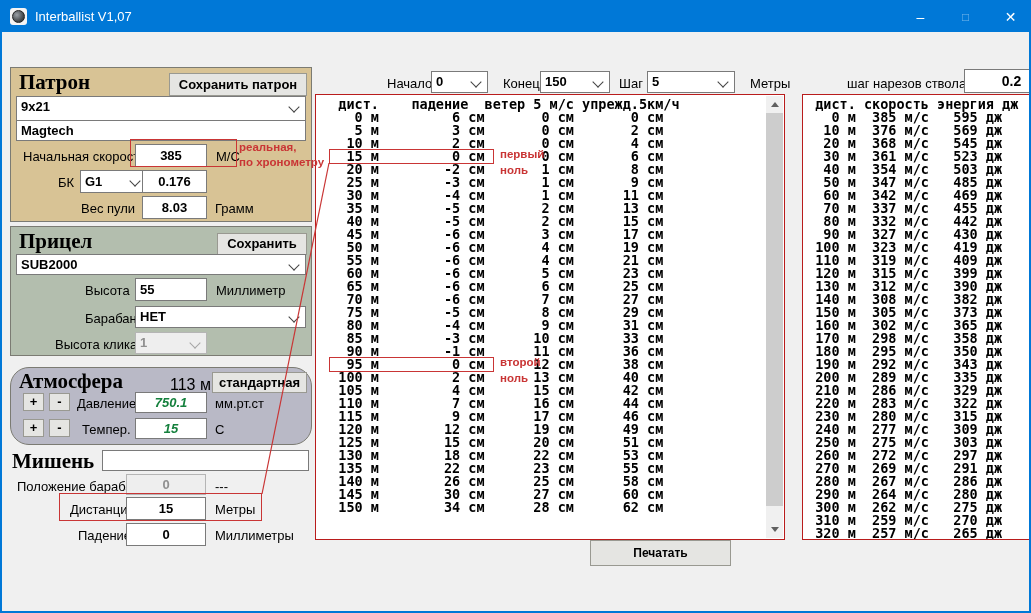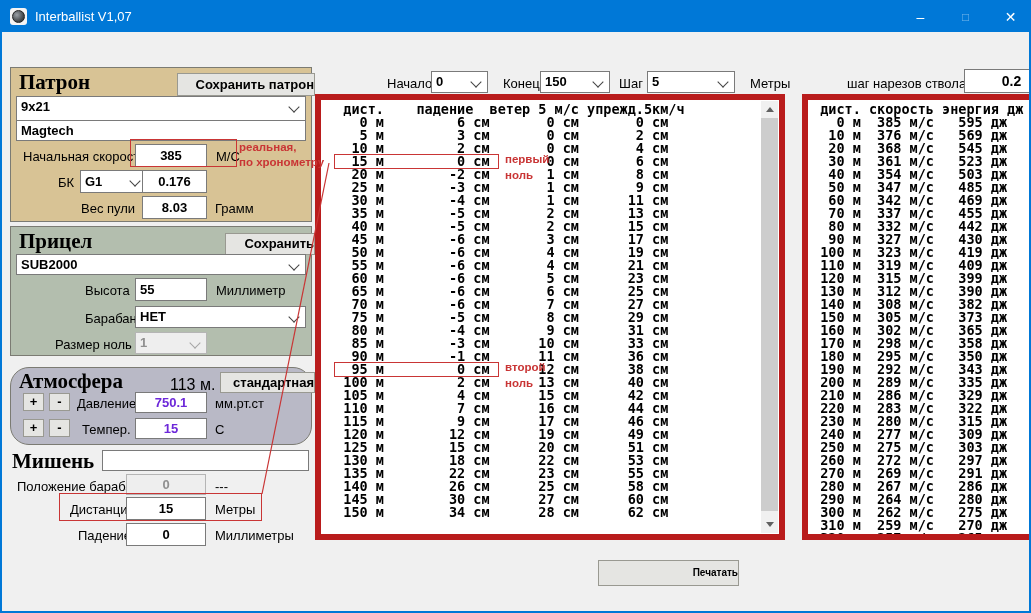--- a/index.html
+++ b/index.html
@@ -18,33 +18,33 @@
   
   .menubar{position:absolute;left:0;top:30px;width:100%;height:27px;background:#f0f0f0;margin-top:30px;}
   .menuitem{position:absolute;top:5px;height:20px;line-height:18px;padding:0 6px;}
   
   .panel{position:absolute;box-sizing:border-box;border:1px solid #7b7b73;}
   .ptitle{font-family:"Liberation Serif",serif;font-weight:bold;font-size:21px;}
   .lbl{position:absolute;white-space:nowrap;}
   .inp{position:absolute;box-sizing:border-box;background:#fff;border:1px solid #7a7a7a;
     font-weight:bold;font-size:13px;line-height:19px;padding:0 4px;overflow:hidden;white-space:nowrap;}
   .inp.center{text-align:center;}
-  .inp.blue{color:#6d28d9;}
+  .inp.blue{color:#15803d;font-style:italic;}
   .inp.disabled{background:#eeeeee;color:#8f8f8f;border-color:#b5b5b5;}
   .combo{position:absolute;box-sizing:border-box;background:#fff;border:1px solid #7a7a7a;
     font-weight:bold;font-size:13px;line-height:19px;padding:0 4px;white-space:nowrap;}
   .combo .chev{position:absolute;right:7px;top:6px;width:7px;height:7px;border-right:1.6px solid #444;
     border-bottom:1.6px solid #444;transform:rotate(45deg);}
   .combo.disabled{background:#eeeeee;color:#8f8f8f;border-color:#b5b5b5;}
   .combo.disabled .chev{border-color:#a5a5a5;}
   .btn{position:absolute;box-sizing:border-box;background:#e5e5e2;border:1px solid #999991;
-    font-weight:bold;font-size:13px;text-align:right;overflow:hidden;margin-left:8px;}
+    font-weight:bold;font-size:13px;text-align:center;overflow:hidden;}
   .btn.primary{border:3px solid #2e85d0;background:#e8e8e8;font-size:15px;}
   
-  .listbox{position:absolute;box-sizing:border-box;background:#fff;border:6px solid #b91c1c;overflow:hidden;}
+  .listbox{position:absolute;box-sizing:border-box;background:#fff;border:1px solid #b91c1c;overflow:hidden;}
   .rows{position:absolute;left:0;top:0;right:0;bottom:0;padding:3px 0 0 6px;
     font-family:"DejaVu Sans Mono",monospace;font-weight:bold;font-size:13.5px;line-height:13px;
     white-space:pre;}
   .listbox .trow{height:13px;}
   .sbar{position:absolute;top:1px;bottom:1px;right:1px;width:17px;background:#f0f0f0;}
   .sbar .thumb{position:absolute;left:0;top:17px;width:17px;height:393px;background:#cdcdcd;}
   .sbar .arr{position:absolute;left:5px;width:0;height:0;border-left:4px solid transparent;border-right:4px solid transparent;}
   .sbar .up{top:6px;border-bottom:5px solid #606060;}
   .sbar .dn{bottom:6px;border-top:5px solid #606060;}
   
@@ -98,21 +98,21 @@
     <div class="combo" style="left:5px;top:27px;width:290px;height:21px;">
       <span>SUB2000</span><span class="chev"></span>
     </div>
     <div class="lbl" style="left:74px;top:56px;">Высота</div>
     <div class="inp" style="left:124px;top:51px;width:72px;height:23px;line-height:21px;">55</div>
     <div class="lbl" style="left:205px;top:56px;">Миллиметр</div>
     <div class="lbl" style="left:74px;top:84px;">Барабан</div>
     <div class="combo" style="left:124px;top:79px;width:171px;height:22px;line-height:20px;">
       <span>НЕТ</span><span class="chev"></span>
     </div>
-    <div class="lbl" style="left:44px;top:110px;">Размер ноль</div>
+    <div class="lbl" style="left:44px;top:110px;">Высота клика</div>
     <div class="combo disabled" style="left:124px;top:105px;width:72px;height:22px;line-height:20px;">
       <span>1</span><span class="chev"></span>
     </div>
   </div>
 
   <div class="panel" style="left:8px;top:365px;width:302px;height:78px;background:#b9b9c6;border-radius:19px;">
     <div class="ptitle lbl" style="left:8px;top:1px;">Атмосфера</div>
     <div class="lbl" style="left:159px;top:8px;font-size:16px;">113 м.</div>
     <div class="btn" style="left:201px;top:4px;width:95px;height:21px;line-height:19px;">стандартная</div>
     <div class="pm" style="left:12px;top:25px;">+</div>
@@ -168,21 +168,21 @@
     <div class="rednote" style="left:184px;top:69px;">ноль</div>
     <div class="redbox" style="left:13px;top:262px;width:165px;height:15px;"></div>
     <div class="rednote" style="left:184px;top:261px;">второй</div>
     <div class="rednote" style="left:184px;top:277px;">ноль</div>
   </div>
 
   <div class="listbox" style="left:800px;top:92px;width:235px;height:446px;">
     <div class="rows" style="padding-left:4px;"><div class="trow"> дист. скорость энергия дж</div><div class="trow">   0 м  385 м/с   595 дж</div><div class="trow">  10 м  376 м/с   569 дж</div><div class="trow">  20 м  368 м/с   545 дж</div><div class="trow">  30 м  361 м/с   523 дж</div><div class="trow">  40 м  354 м/с   503 дж</div><div class="trow">  50 м  347 м/с   485 дж</div><div class="trow">  60 м  342 м/с   469 дж</div><div class="trow">  70 м  337 м/с   455 дж</div><div class="trow">  80 м  332 м/с   442 дж</div><div class="trow">  90 м  327 м/с   430 дж</div><div class="trow"> 100 м  323 м/с   419 дж</div><div class="trow"> 110 м  319 м/с   409 дж</div><div class="trow"> 120 м  315 м/с   399 дж</div><div class="trow"> 130 м  312 м/с   390 дж</div><div class="trow"> 140 м  308 м/с   382 дж</div><div class="trow"> 150 м  305 м/с   373 дж</div><div class="trow"> 160 м  302 м/с   365 дж</div><div class="trow"> 170 м  298 м/с   358 дж</div><div class="trow"> 180 м  295 м/с   350 дж</div><div class="trow"> 190 м  292 м/с   343 дж</div><div class="trow"> 200 м  289 м/с   335 дж</div><div class="trow"> 210 м  286 м/с   329 дж</div><div class="trow"> 220 м  283 м/с   322 дж</div><div class="trow"> 230 м  280 м/с   315 дж</div><div class="trow"> 240 м  277 м/с   309 дж</div><div class="trow"> 250 м  275 м/с   303 дж</div><div class="trow"> 260 м  272 м/с   297 дж</div><div class="trow"> 270 м  269 м/с   291 дж</div><div class="trow"> 280 м  267 м/с   286 дж</div><div class="trow"> 290 м  264 м/с   280 дж</div><div class="trow"> 300 м  262 м/с   275 дж</div><div class="trow"> 310 м  259 м/с   270 дж</div><div class="trow"> 320 м  257 м/с   265 дж</div></div>
   </div>
 
-  <div class="btn" style="left:588px;top:558px;width:141px;height:26px;line-height:24px;font-size:10px;">Печатать</div>
+  <div class="btn" style="left:588px;top:538px;width:141px;height:26px;line-height:24px;font-size:12px;">Печатать</div>
 
   <div class="redbox" style="left:128px;top:137px;width:107px;height:28px;"></div>
   <div class="rednote" style="left:237px;top:139px;">реальная,</div>
   <div class="rednote" style="left:237px;top:154px;">по хронометру</div>
   <div class="redbox" style="left:57px;top:491px;width:203px;height:28px;"></div>
   <svg class="overlay">
     <line x1="327" y1="161" x2="260" y2="492" stroke="#c93535" stroke-width="1.2"></line>
   </svg>
 
 </div>

